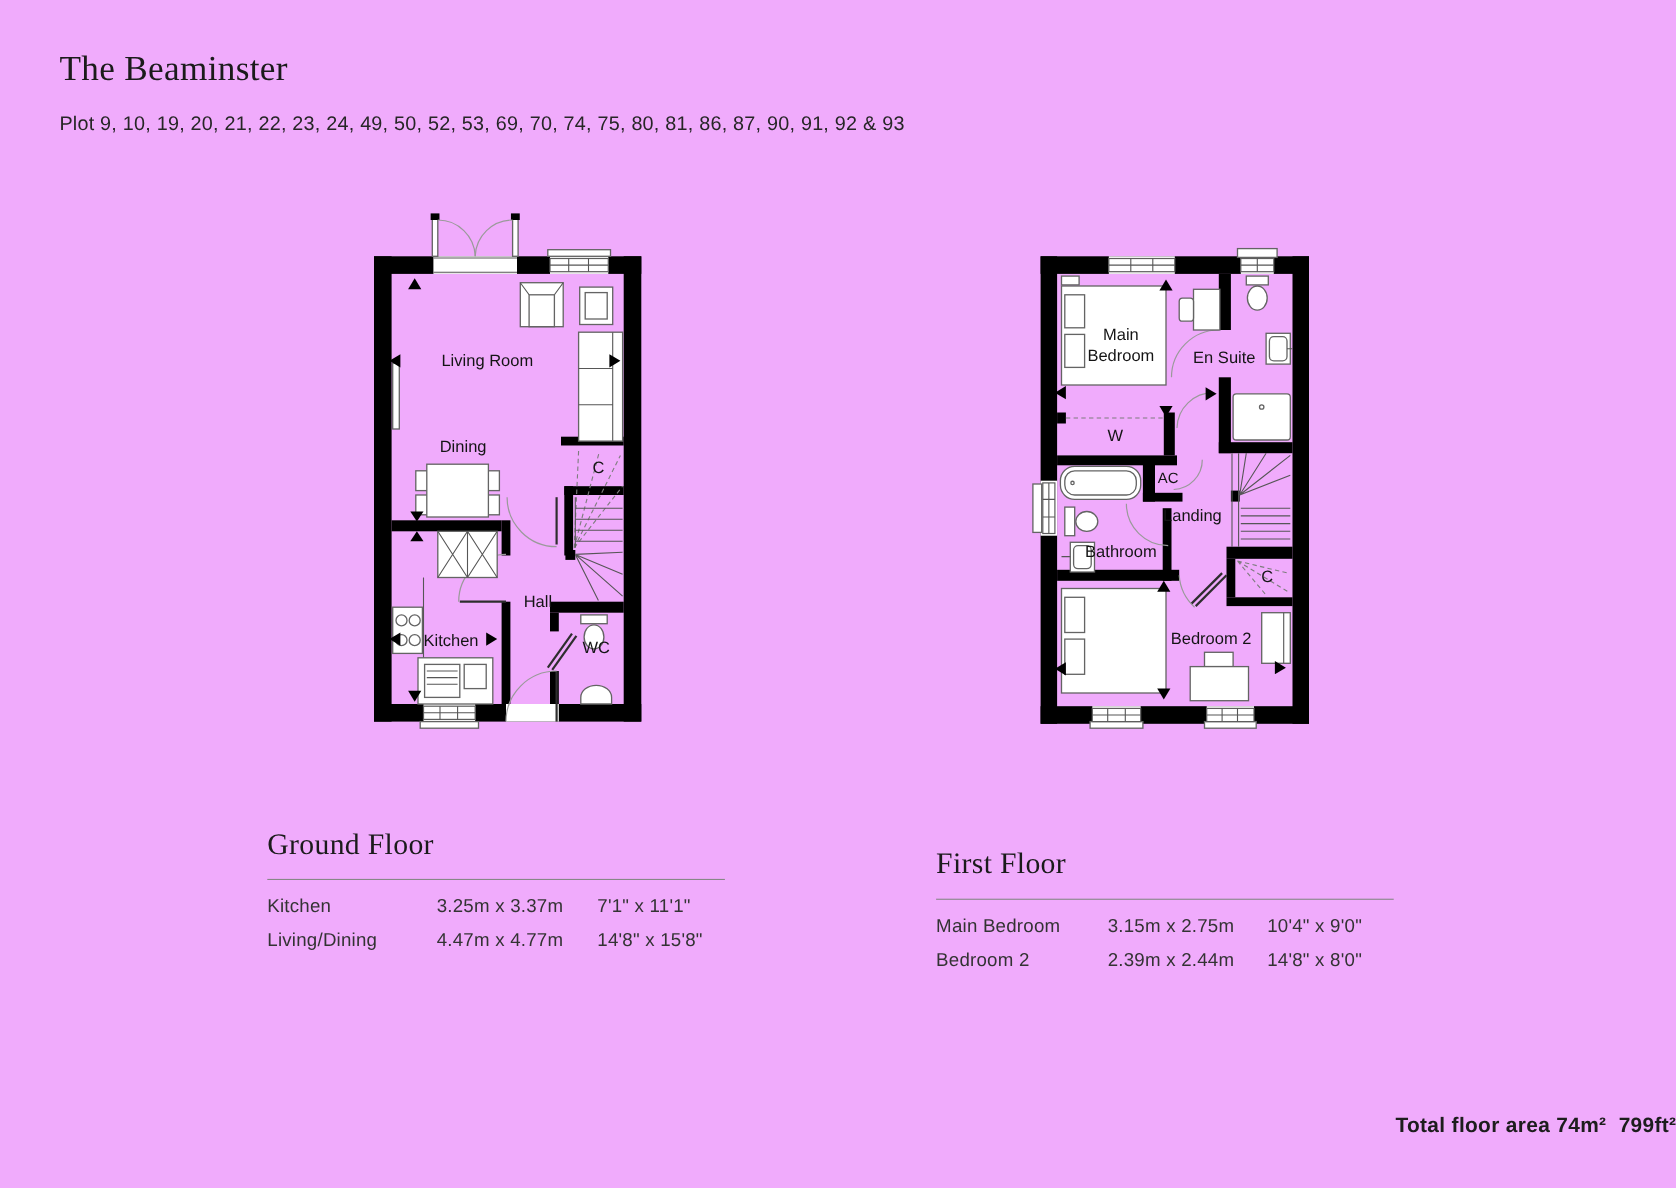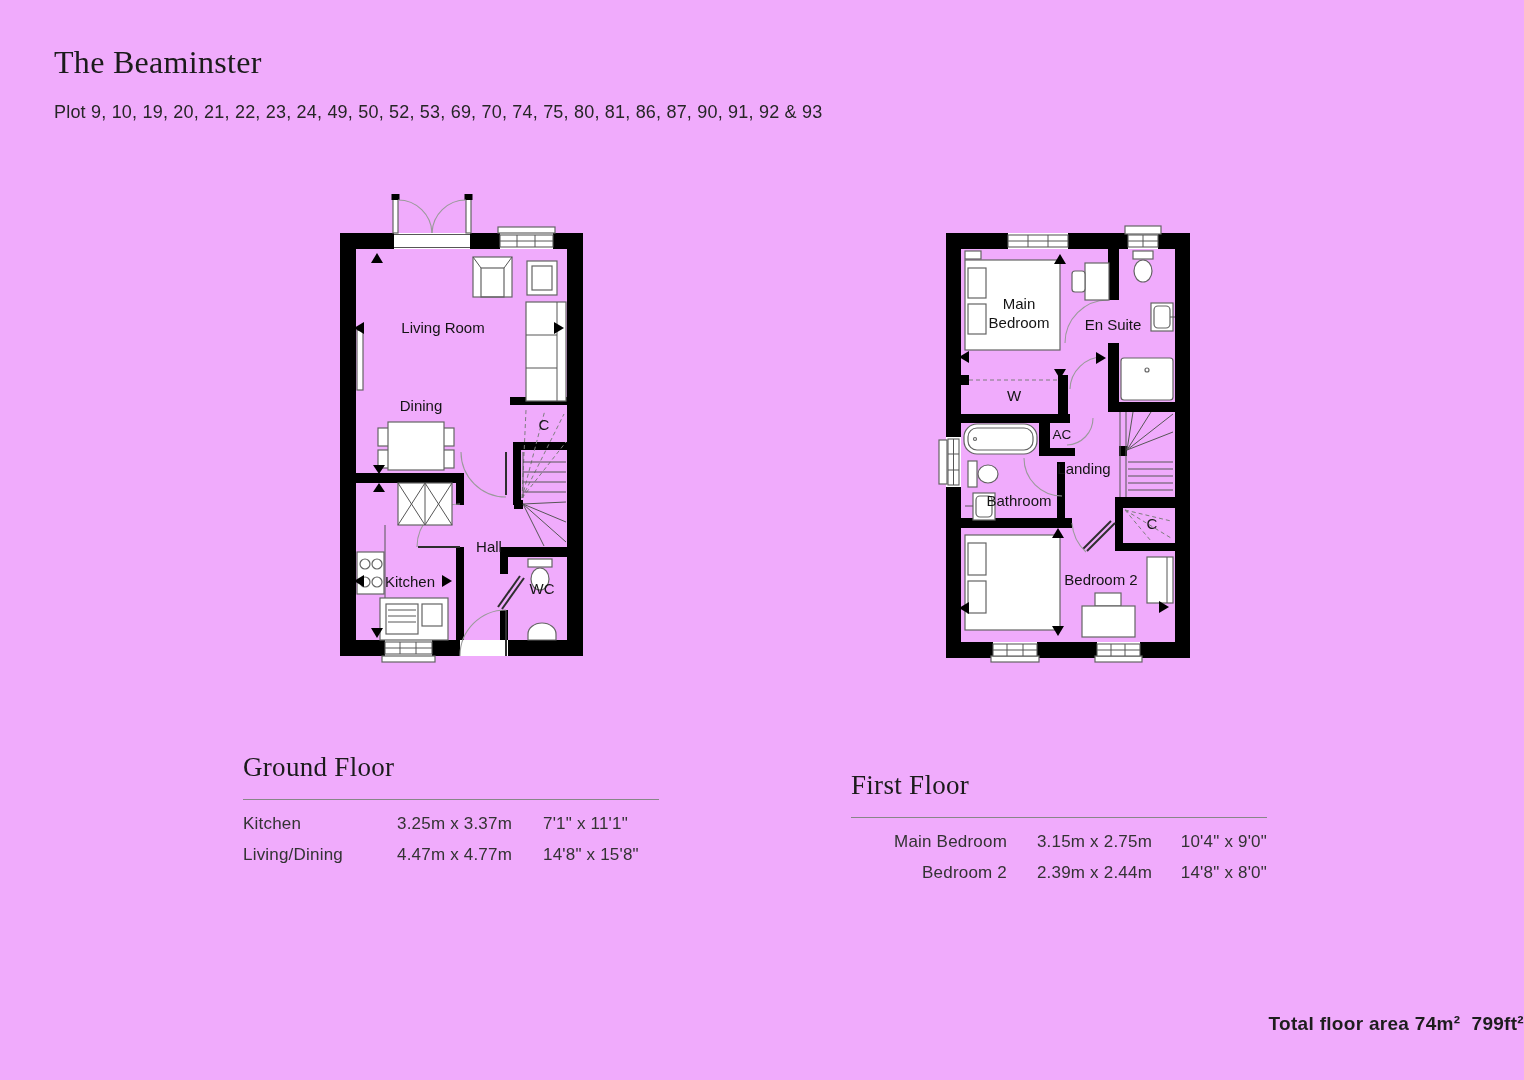--- a/index.html
+++ b/index.html
@@ -24,21 +24,21 @@
   .tri{fill:#000;stroke:none;}
   .lbl{font-family:"Liberation Sans","DejaVu Sans",sans-serif;font-size:15px;fill:#141414;text-anchor:middle;}
   .lbl-sm{font-family:"Liberation Sans","DejaVu Sans",sans-serif;font-size:13.5px;fill:#141414;text-anchor:middle;}
   
   .dims{position:absolute;width:416px;}
   .dims h2{margin:12px 0 16px 0;font-family:Liberation Serif, serif;
            font-weight:400;font-size:27px;color:#1b1b1b;letter-spacing:.3px;}
   .rule{border-top:1px solid #878787;margin-bottom:8px;}
   .dim-row{display:grid;grid-template-columns:154px 146px 1fr;
            font-size:17px;color:#333;line-height:31px;letter-spacing:.2px;}
-  .dims.first .dim-row{grid-template-columns:156px 145px 1fr;text-align:right;}
+  .dims.first .dim-row{grid-template-columns:156px 145px 1fr;}
   .total{position:absolute;left:0;top:1013px;width:100%;text-align:right;
          font-weight:700;font-size:19px;color:#1d1d1d;white-space:pre;letter-spacing:.3px;}
 </style>
 </head>
 <body>
 
 <div class="page">
 
   <h1 class="title">The Beaminster</h1>
   <p class="subtitle">Plot 9, 10, 19, 20, 21, 22, 23, 24, 49, 50, 52, 53, 69, 70, 74, 75, 80, 81, 86, 87, 90, 91, 92 &amp; 93</p>

